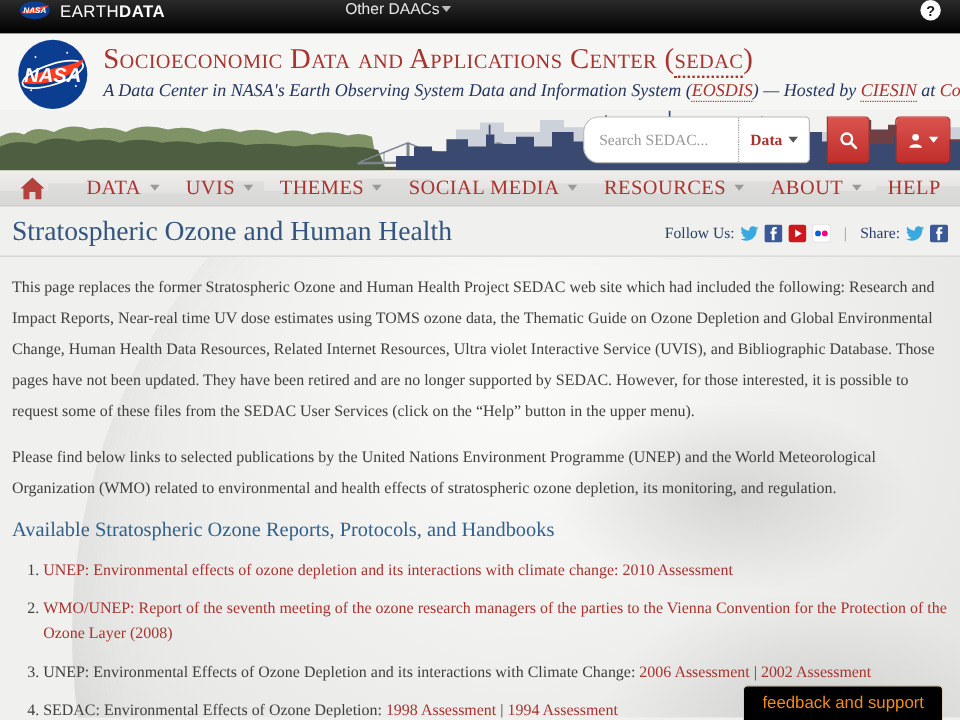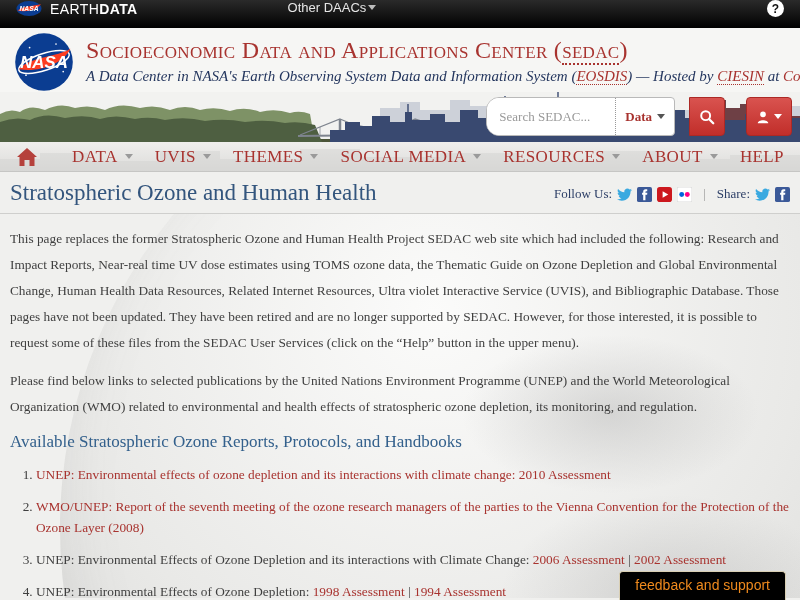--- a/index.html
+++ b/index.html
@@ -255,19 +255,19 @@
   <div class="globe-blob" style="right:-40px; top:280px; width:340px; height:200px;"></div>
   <div class="content-inner">
     <p>This page replaces the former Stratospheric Ozone and Human Health Project SEDAC web site which had included the following:  Research and Impact Reports, Near-real time UV dose estimates using TOMS ozone data, the Thematic Guide on Ozone Depletion and Global Environmental Change, Human Health Data Resources, Related Internet Resources, Ultra violet Interactive Service (UVIS), and Bibliographic Database. Those pages have not been updated. They have been retired and are no longer supported by SEDAC. However, for those interested, it is possible to request some of these files from the SEDAC User Services (click on the “Help” button in the upper menu).</p>
     <p>Please find below links to selected publications by the United Nations Environment Programme (UNEP) and the World Meteorological Organization (WMO) related to environmental and health effects of stratospheric ozone depletion, its monitoring, and regulation.</p>
 
     <h2>Available Stratospheric Ozone Reports, Protocols, and Handbooks</h2>
     <ol class="ozone-list">
         <li><a class="doc-link" href="#">UNEP: Environmental effects of ozone depletion and its interactions with climate change: 2010 Assessment</a></li>
         <li><a class="doc-link" href="#">WMO/UNEP: Report of the seventh meeting of the ozone research managers of the parties to the Vienna Convention for the Protection of the Ozone Layer (2008)</a></li>
         <li><span>UNEP: Environmental Effects of Ozone Depletion and its interactions with Climate Change: </span><a class="doc-link" href="#">2006 Assessment</a><span> | </span><a class="doc-link" href="#">2002 Assessment</a></li>
-        <li><span>UNEP: Environmental Effects of Ozone Depletion: </span><a class="doc-link" href="#">1998 Assessment</a><span> | </span><a class="doc-link" href="#">1994 Assessment</a></li>
+        <li><span>SEDAC: Environmental Effects of Ozone Depletion: </span><a class="doc-link" href="#">1998 Assessment</a><span> | </span><a class="doc-link" href="#">1994 Assessment</a></li>
       </ol>
 
   </div>
 </div>
 
 <div class="feedback-tab">feedback and support</div>
 
 </body></html>

